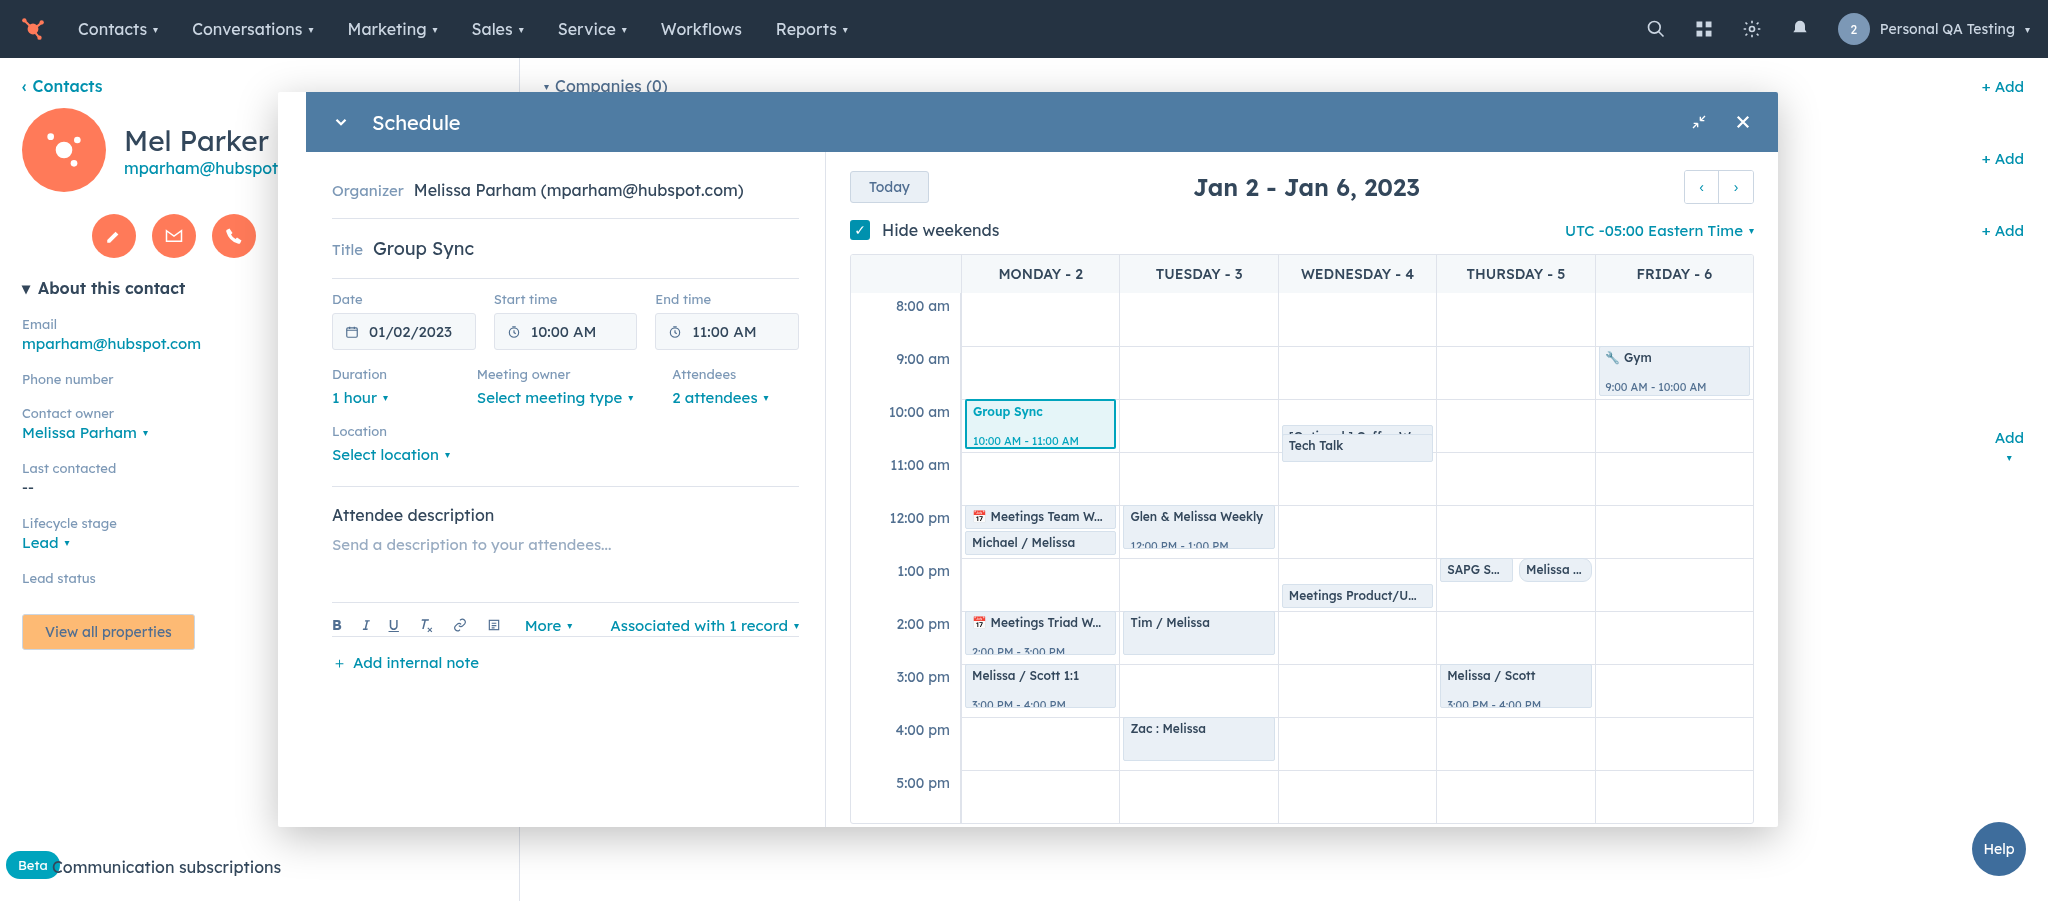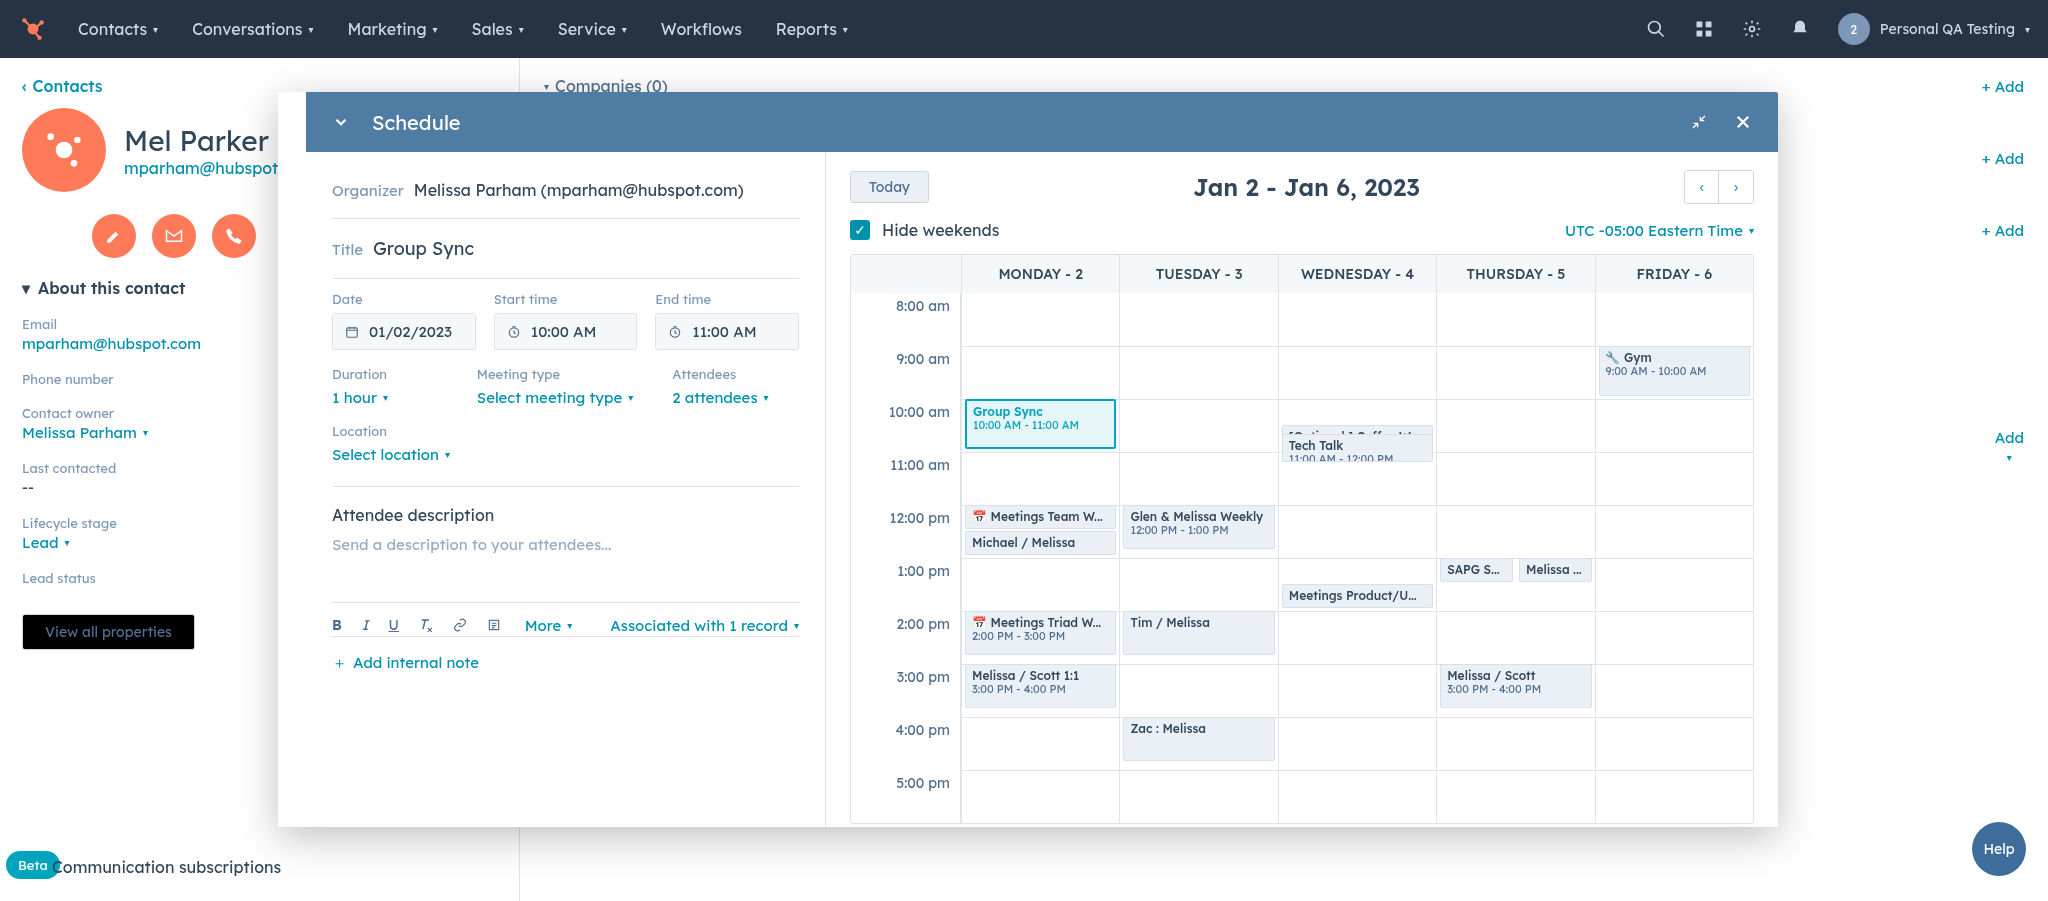--- a/index.html
+++ b/index.html
@@ -75,21 +75,21 @@
   .action-row { display:flex; gap:16px; margin:22px 0 20px 70px;}
   .action-btn {
     width:44px; height:44px; border-radius:50%; background: var(--hs-orange);
     color:#fff; display:flex; align-items:center; justify-content:center;
   }
   .section-head { display:flex; align-items:center; gap:8px; font-weight:600; color:var(--hs-text); margin-top:8px; font-size:16px;}
   .field-label { color:#7c98b6; font-size:13px; margin-top:18px; }
   .field-value { color: var(--hs-text); font-size:15px; margin-top:2px;}
   .select-like { color: var(--hs-teal-dark); display:flex; align-items:center; gap:6px; font-size:15px; margin-top:2px;}
   .view-all {
-    margin-top:28px; border:1px solid var(--hs-lightgrey); background:#000000;
+    margin-top:28px; border:1px solid var(--hs-lightgrey); background:#fdba74;
     color:#506e91; padding:8px 22px; border-radius:3px; font-size:14px; display:inline-block;
   }
   .beta-pill {
     position:absolute; left:6px; bottom:22px;
     background:#00a4bd; color:#fff; padding:6px 12px; border-radius:14px; font-size:13px;
   }
   .subs-row { position:absolute; left:52px; bottom:24px; color:var(--hs-text); font-size:16px;}
   
   .right-col {
     flex:1; padding: 18px 24px; background:#fff; position:relative;
@@ -217,28 +217,28 @@
   }
   .day-col .slot:first-child{border-top:none;}
   
   .event {
     position:absolute; left:3px; right:3px;
     background:#eaf0f6; border:1px solid #d6e1ec; border-radius:2px;
     padding:3px 6px; font-size:12px; color:#33475b; overflow:hidden;
     line-height:1.25;
   }
   .event .et { font-weight:500; white-space:nowrap; overflow:hidden; text-overflow:ellipsis;}
-  .event .etm { font-size:11px; color:#516f90;}
+  .event .etm { font-size:11px; color:#516f90;margin-top:16px;}
   .event.highlight {
     background:#e5f5f8; border:2px solid #00a4bd;
   }
   .event.highlight .et { color:#00a4bd; font-weight:600;}
   .event.highlight .etm { color:#00a4bd;}
   .event.narrow-left { right:52%; }
-  .event.narrow-right { left:52%; }
+  .event.narrow-right { left:52%;border-radius:9px; }
   svg { display:block; }
 </style>
 </head>
 <body style="">
 
 <div class="topnav">
   <div class="logo">
     <svg width="26" height="26" viewBox="0 0 24 24" fill="currentColor">
         <circle cx="12" cy="12" r="5"></circle>
         <circle cx="4" cy="4" r="2"></circle>
@@ -499,21 +499,21 @@
 
       <div class="field-grid" style="margin-top:16px;">
         <div class="col">
           <div class="mini-label">Duration</div>
           <div class="dd-link">
               <span>1 hour</span> 
               <span class="chev">▾</span>
             </div>
         </div>
         <div class="col" style="flex:1.4">
-          <div class="mini-label">Meeting type</div>
+          <div class="mini-label">Meeting owner</div>
           <div class="dd-link">
               <span>Select meeting type</span> 
               <span class="chev">▾</span>
             </div>
         </div>
         <div class="col">
           <div class="mini-label">Attendees</div>
           <div class="dd-link">
               <span>2 attendees</span> 
               <span class="chev">▾</span>

